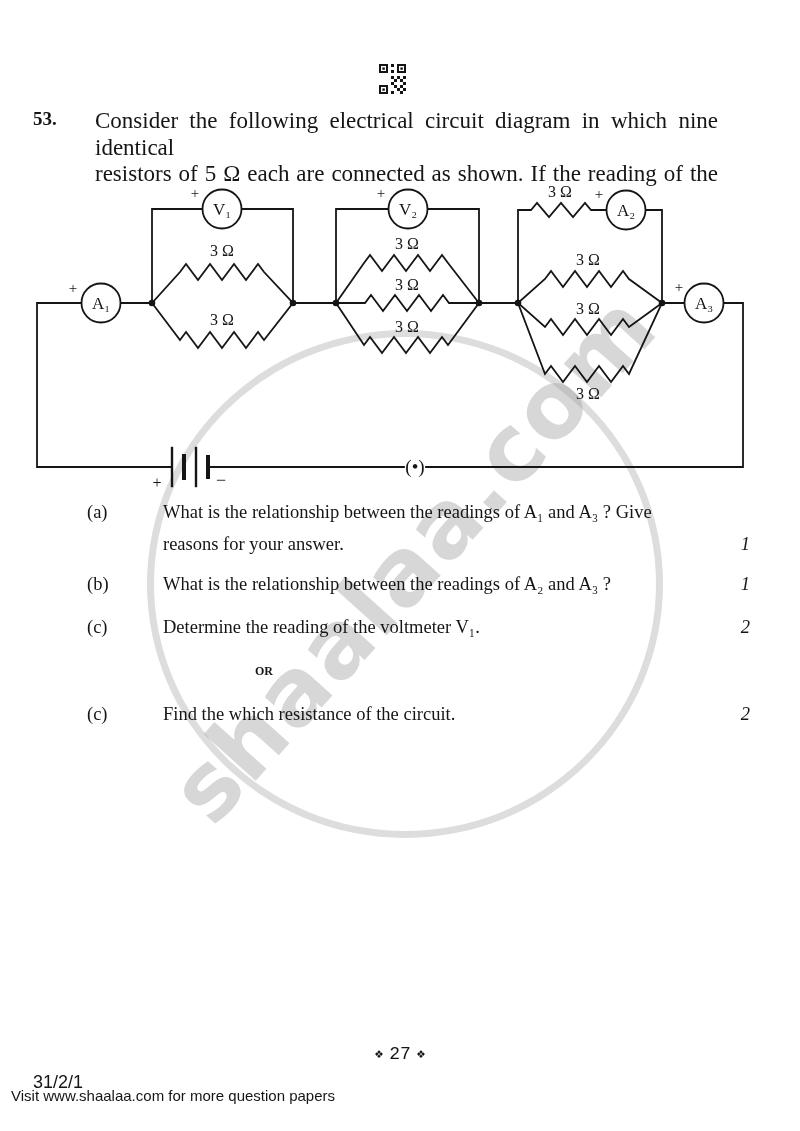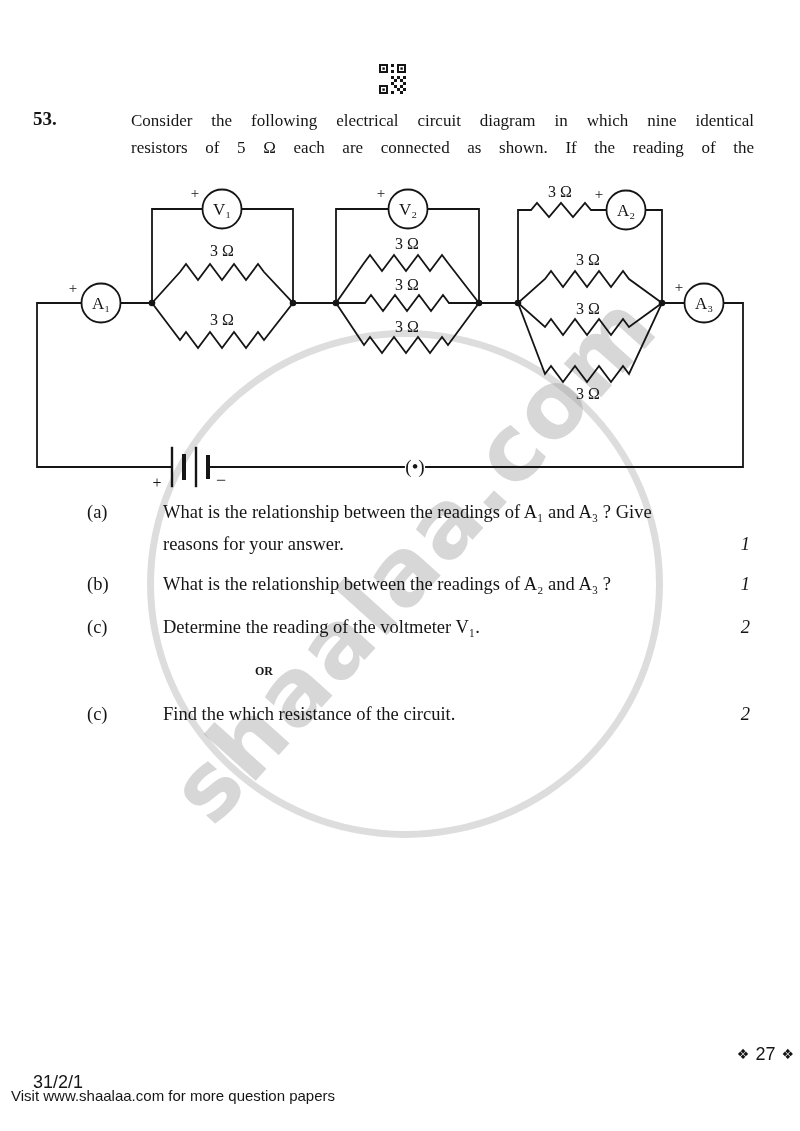--- a/index.html
+++ b/index.html
@@ -8,40 +8,40 @@
   
   .wm-circle{position:absolute;left:147px;top:330px;width:502px;height:494px;
              border:7px solid rgba(170,170,170,0.40);border-radius:50%;z-index:0;}
   .wm-text{position:absolute;left:85px;top:520px;width:630px;text-align:center;
            font-family:"DejaVu Sans",sans-serif;font-weight:bold;font-size:92px;
            color:rgba(160,160,160,0.42);transform:rotate(-48deg);z-index:0;
            letter-spacing:2px;white-space:nowrap;}
   .z{position:absolute;z-index:1;}
   
   .qnum{left:33px;top:108px;font-size:19px;font-weight:bold;}
-  .intro{left:95px;top:108px;width:623px;font-size:17px;line-height:26.5px;margin-left:36px;}
+  .intro{left:95px;top:108px;width:623px;font-size:23px;line-height:26.5px;}
   .intro .j{text-align:justify;text-align-last:justify;}
   
   .circuit{left:0;top:185px;width:800px;height:310px;}
   .circuit text{font-family:"Liberation Serif","DejaVu Serif",serif;fill:#151515;stroke:none;}
   .rlabel{font-size:16px;text-anchor:middle;}
   .mlabel{font-size:17px;text-anchor:middle;}
   .plus{font-size:15px;text-anchor:middle;}
   .keysym{font-size:19px;text-anchor:middle;}
   
   .q-row{position:absolute;left:87px;width:663px;font-size:18.5px;z-index:1;}
   .q-label{position:absolute;left:0;top:0;line-height:32px;}
   .q-text{margin-left:76px;line-height:32px;}
   .q-marks{position:absolute;right:0;bottom:0;line-height:32px;font-style:italic;}
   .or-row{position:absolute;left:87px;top:655px;width:663px;z-index:1;}
   .or-row span{position:absolute;left:168px;font-weight:bold;font-size:12px;line-height:32px;}
   
   .f-code{left:33px;top:1072px;font-family:"Liberation Sans",sans-serif;font-size:18px;}
-  .f-page{left:0;top:1044px;width:800px;text-align:right;
-          font-family:Liberation Sans, sans-serif;font-size:18px;}
+  .f-page{left:0;top:1044px;width:800px;text-align:center;
+          font-family:Liberation Mono, monospace;font-size:18px;}
   .f-page .decor{font-size:14px;vertical-align:1px;padding:0 6px;}
   .f-visit{left:11px;top:1087px;font-family:"Liberation Sans",sans-serif;font-size:15px;}
 </style>
 </head>
 <body>
 
 <div class="page">
 
   <div class="wm-circle"></div>
   <div class="wm-text">shaalaa.com</div>

